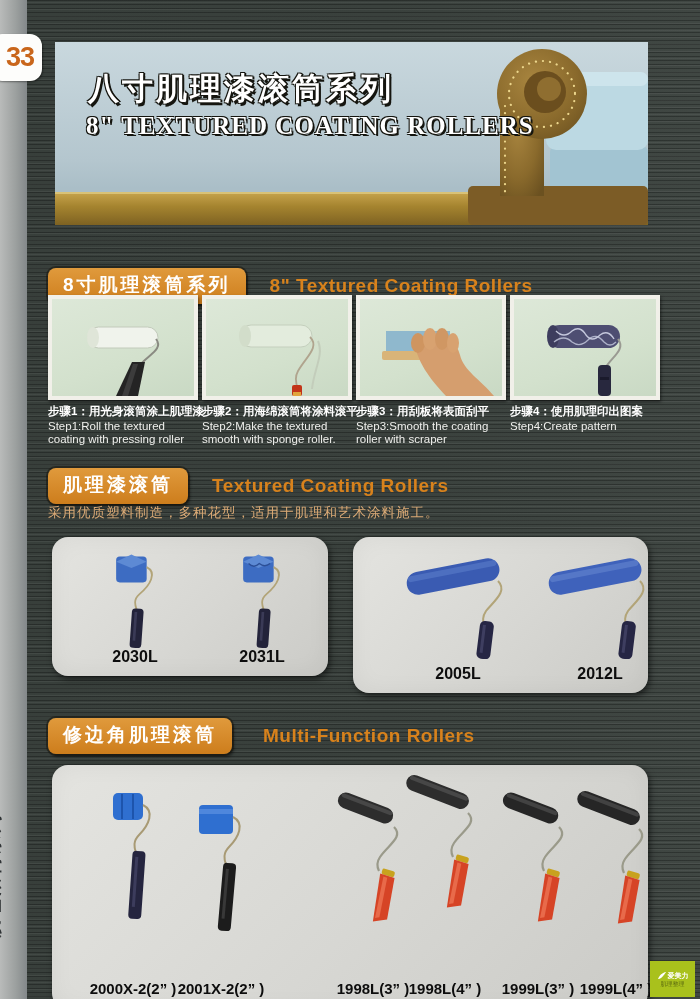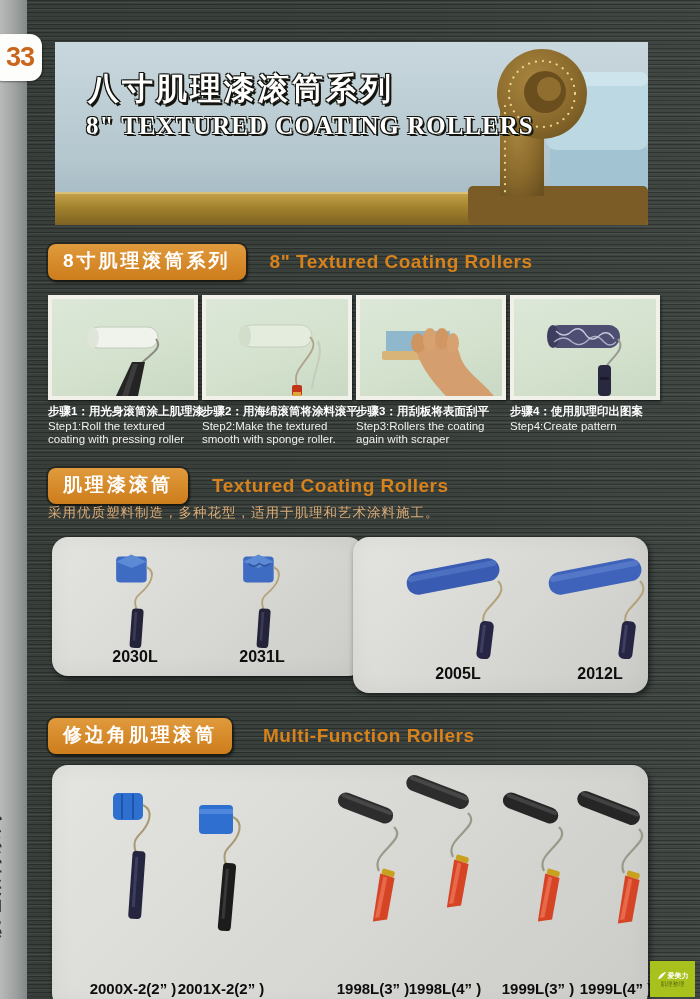--- a/index.html
+++ b/index.html
@@ -94,21 +94,21 @@
     <circle cx="104" cy="52" r="45" fill="url(#leather)"></circle>
     <circle cx="107" cy="50" r="21" fill="#6b4e1e"></circle>
     <circle cx="111" cy="47" r="12" fill="#8f6e30"></circle>
     <circle cx="104" cy="52" r="33" fill="none" stroke="#ecd68c" stroke-width="2.2" stroke-dasharray="0.1 7" stroke-linecap="round"></circle>
     <line x1="67" y1="64" x2="67" y2="150" stroke="#ecd68c" stroke-width="2.2" stroke-dasharray="0.1 7" stroke-linecap="round"></line>
   </svg>
   <div class="hero-title-zh">八寸肌理漆滚筒系列</div>
   <div class="hero-title-en">8" TEXTURED COATING ROLLERS</div>
 </div>
 
-<div class="section-row" style="left:48px;top:244px;">
+<div class="section-row" style="left:48px;top:268px;">
   <span class="badge">8寸肌理滚筒系列</span>
   <span class="section-en">8" Textured Coating Rollers</span>
 </div>
 
 <div class="steps">
 
   <div class="step">
     <div class="step-photo">
       <svg width="142" height="97" viewBox="0 0 142 97">
         <rect x="36" y="28" width="70" height="21" rx="10.5" fill="#f0f3ec" stroke="#c2cabb" stroke-width="1"></rect>
@@ -143,21 +143,21 @@
         <rect x="26" y="32" width="64" height="22" fill="#8fb8cd"></rect>
         <rect x="22" y="52" width="70" height="9" rx="2" fill="#d9b478"></rect>
         <path d="M54,40 C80,30 96,40 100,56 C104,72 120,80 134,97 L86,97 C70,80 56,62 54,40 Z" fill="#d59e6e"></path>
         <ellipse cx="58" cy="44" rx="7" ry="10" fill="#cf9560"></ellipse>
         <ellipse cx="70" cy="40" rx="7" ry="11" fill="#d8a270"></ellipse>
         <ellipse cx="82" cy="40" rx="7" ry="11" fill="#d09763"></ellipse>
         <ellipse cx="93" cy="44" rx="6" ry="10" fill="#d8a270"></ellipse>
       </svg>
     </div>
     <div class="step-zh">步骤3：用刮板将表面刮平</div>
-    <div class="step-en">Step3:Rollers the coating again with scraper</div>
+    <div class="step-en">Step3:Smooth the coating roller with scraper</div>
   </div>
 
   <div class="step">
     <div class="step-photo">
       <svg width="142" height="97" viewBox="0 0 142 97">
         <rect x="34" y="26" width="72" height="23" rx="11.5" fill="#4e4e72"></rect>
         <ellipse cx="39" cy="37.5" rx="6" ry="11.5" fill="#3d3d5e"></ellipse>
         <path d="M42,32 q8,8 16,0 q8,-6 14,4 q6,8 14,0 q8,-6 14,4" stroke="#d2d5e8" stroke-width="1.4" fill="none" opacity=".9"></path>
         <path d="M40,43 q10,-8 18,0 q8,6 16,-2 q8,-8 16,2 q6,6 12,0" stroke="#c6cadf" stroke-width="1.3" fill="none" opacity=".8"></path>
         <path d="M104,40 C112,50 98,58 92,68" stroke="#9a9a92" stroke-width="2" fill="none"></path>
@@ -169,21 +169,21 @@
     <div class="step-en">Step4:Create pattern</div>
   </div>
 </div>
 
 <div class="section-row" style="left:48px;top:468px;">
   <span class="badge">肌理漆滚筒</span>
   <span class="section-en">Textured Coating Rollers</span>
 </div>
 <div class="desc">采用优质塑料制造，多种花型，适用于肌理和艺术涂料施工。</div>
 
-<div class="pbox" style="left:52px;top:537px;width:276px;height:139px;padding-left:36px;">
+<div class="pbox" style="left:52px;top:537px;width:276px;height:139px;">
   <div class="pcell" style="left:23px;width:120px;">
     <svg width="90" height="108" viewBox="0 0 90 108">
       <rect x="24" y="6" width="34" height="29" rx="4" fill="#3d6cc2"></rect>
       <polygon points="24,12 41,4 58,12 41,19" fill="#5d8ad4"></polygon>
       <path d="M58,18 C70,24 62,38 50,48 C43,54 45,60 47,66" stroke="#b2a478" stroke-width="2" fill="none"></path>
       <g transform="rotate(4 46 90)">
           <rect x="40" y="64" width="13" height="44" rx="4" fill="#23233a"></rect>
       <rect x="43" y="68" width="3" height="32" fill="#3a3a56"></rect>
         </g>
     </svg>

